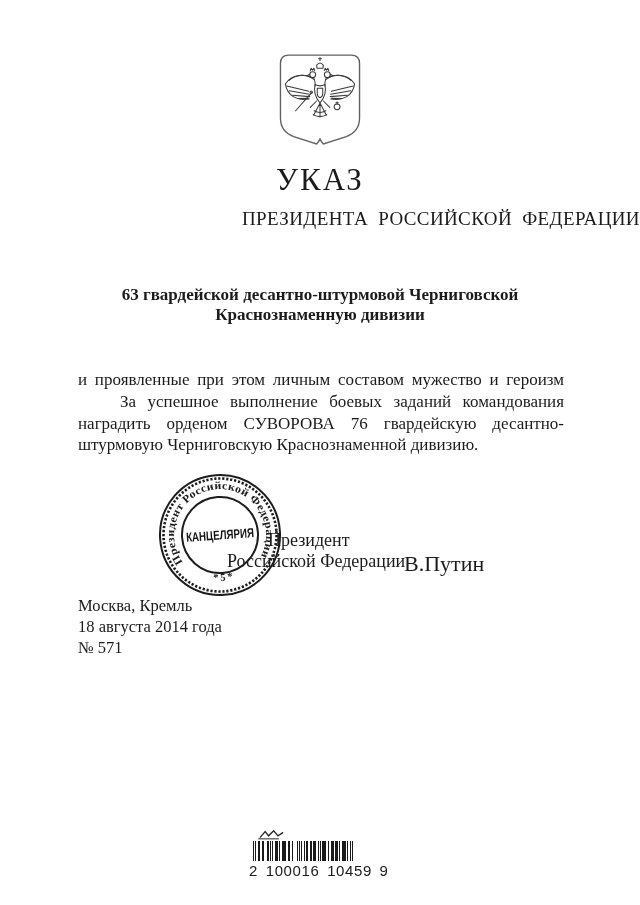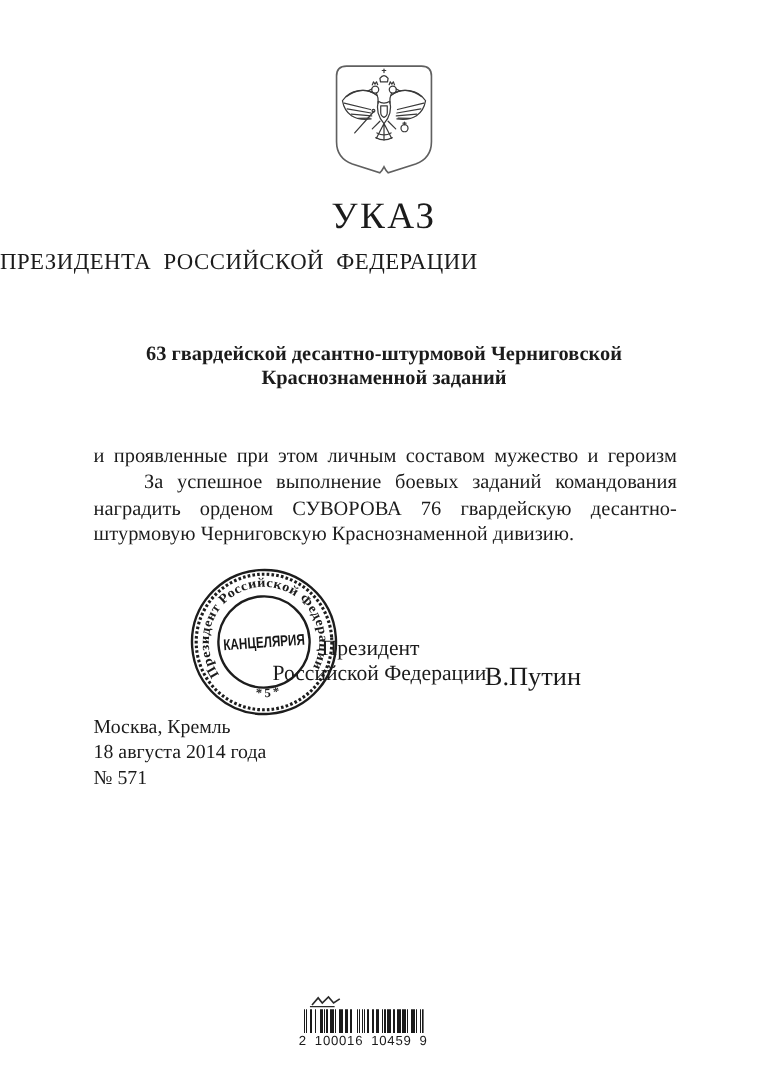--- a/index.html
+++ b/index.html
@@ -11,21 +11,21 @@
   }
   .coat { position:absolute; left:279px; top:52px; width:82px; height:99px; }
   .coat svg { width:100%; height:100%; }
 
   .title {
     position:absolute; top:162px; left:0; width:100%;
     text-align:center; font-size:31px; letter-spacing:2px; font-weight:400;
   }
   .subtitle {
     position:absolute; top:208px; left:0; width:100%;
-    text-align:left; font-size:19px; letter-spacing:0.4px; word-spacing:5px;
+    text-align:right; font-size:19px; letter-spacing:0.4px; word-spacing:5px;
   }
   .heading {
     position:absolute; top:285px; left:70px; width:500px;
     text-align:center; font-weight:bold; font-size:17px; line-height:20px;
   }
   .bodytext {
     position:absolute; top:369px; left:78px; width:486px;
     font-size:17px; line-height:21.8px;
   }
   .bodytext .jline { text-align:justify; text-align-last:justify; }
@@ -42,21 +42,21 @@
     position:absolute; left:156px; top:471px; width:128px; height:128px;
     transform:rotate(-4deg); z-index:5;
   }
   .stamp svg { width:100%; height:100%; }
 
   .barcode-wrap { position:absolute; left:249px; top:829px; width:112px; }
   .barcode-mark { display:block; margin-left:7px; width:32px; height:12px; }
   .barcode-bars { display:block; margin-top:0px; margin-left:4px; }
   .barcode-number {
     margin-top:1px; font-family:"Liberation Sans","DejaVu Sans",sans-serif;
-    font-size:11px; letter-spacing:0.6px; word-spacing:3px; white-space:nowrap;
+    font-size:15px; letter-spacing:0.6px; word-spacing:3px; white-space:nowrap;
   }
 </style>
 </head>
 <body>
 
 <div class="page">
 
   <div class="coat">
     <svg viewBox="0 0 84 98" xmlns="http://www.w3.org/2000/svg">
       <path d="M10,1.5 H74 Q82.5,1.5 82.5,10 V66 Q82.5,80 69,85 L45.5,92.5 Q43.5,90.5 42,87.5 Q40.5,90.5 38.5,92.5 L15,85 Q1.5,80 1.5,66 V10 Q1.5,1.5 10,1.5 Z" fill="none" stroke="#606060" stroke-width="1.4"></path>
@@ -87,21 +87,21 @@
         <path d="M59.5,51.5 V49.3 M58.2,50.2 H60.8"></path>
       </g>
     </svg>
   </div>
 
   <div class="title">УКАЗ</div>
   <div class="subtitle">ПРЕЗИДЕНТА РОССИЙСКОЙ ФЕДЕРАЦИИ</div>
 
   <div class="heading">
     <div>63 гвардейской десантно-штурмовой Черниговской</div>
-    <div>Краснознаменной заданий</div>
+    <div>Краснознаменную дивизии</div>
   </div>
 
   <div class="bodytext">
     <div class="jline">и проявленные при этом личным составом мужество и героизм</div>
     <div class="jline first">За успешное выполнение боевых заданий командования</div>
     <div class="jline">наградить орденом СУВОРОВА 76 гвардейскую десантно-</div>
     <div class="lastline">штурмовую Черниговскую Краснознаменной дивизию.</div>
   </div>
 
   <div class="sign-block">

